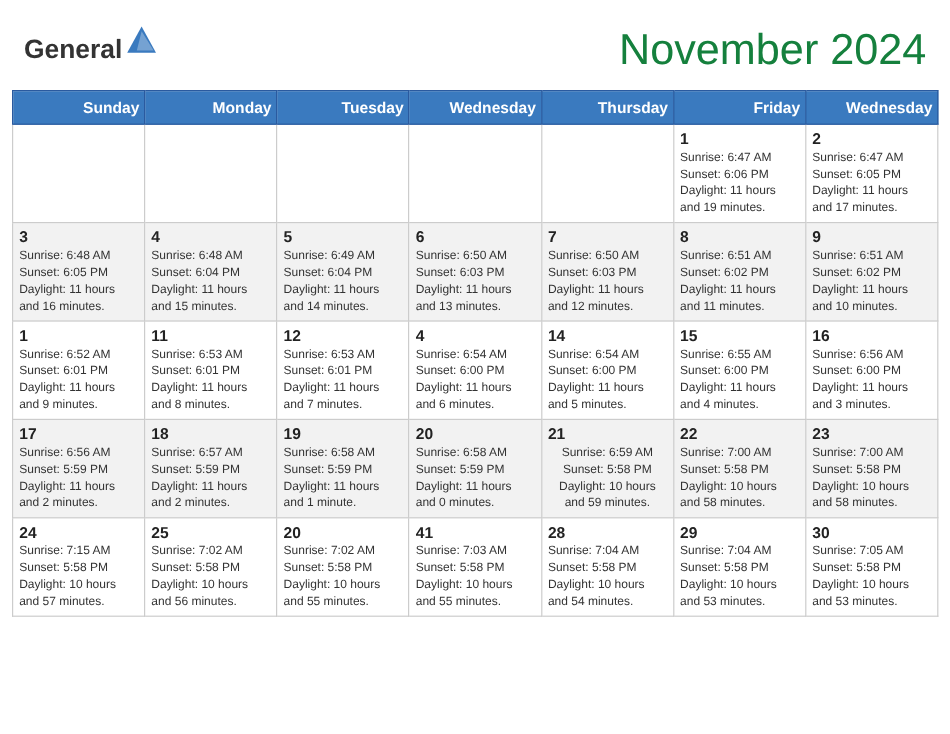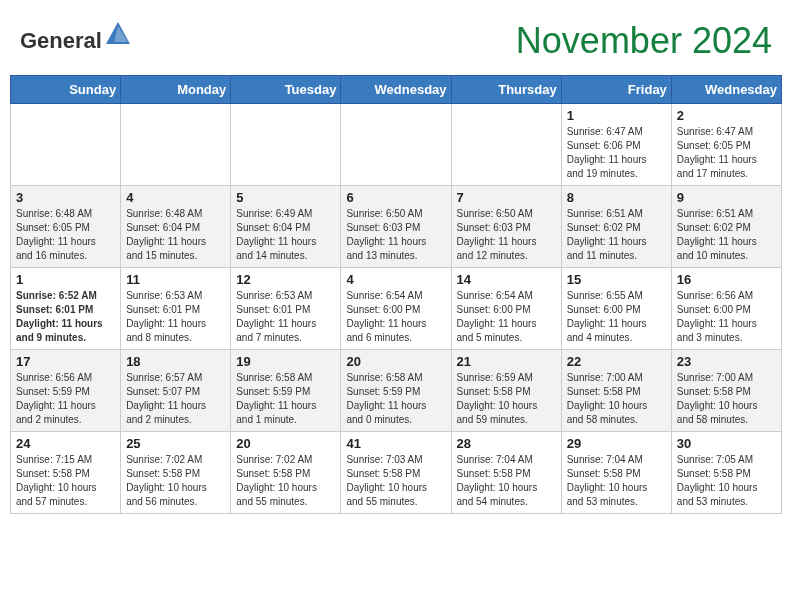--- a/index.html
+++ b/index.html
@@ -186,21 +186,21 @@
           <span class="day-num">9</span>
           <div class="day-info" style="white-space: pre-line;">Sunrise: 6:51 AM
 Sunset: 6:02 PM
 Daylight: 11 hours
 and 10 minutes.</div>
         </td>
       </tr>
       <tr>
         <td>
           <span class="day-num">1</span>
-          <div class="day-info" style="white-space: pre-line; font-weight: bold;">Sunrise: 6:52 AM
+          <div class="day-info" style="white-space: pre-line;">Sunrise: 6:52 AM
 Sunset: 6:01 PM
 Daylight: 11 hours
 and 9 minutes.</div>
         </td>
         <td>
           <span class="day-num">11</span>
           <div class="day-info" style="white-space: pre-line;">Sunrise: 6:53 AM
 Sunset: 6:01 PM
 Daylight: 11 hours
 and 8 minutes.</div>
@@ -245,41 +245,41 @@
         <td>
           <span class="day-num">17</span>
           <div class="day-info" style="white-space: pre-line;">Sunrise: 6:56 AM
 Sunset: 5:59 PM
 Daylight: 11 hours
 and 2 minutes.</div>
         </td>
         <td>
           <span class="day-num">18</span>
           <div class="day-info" style="white-space: pre-line;">Sunrise: 6:57 AM
-Sunset: 5:07 PM
+Sunset: 5:59 PM
 Daylight: 11 hours
 and 2 minutes.</div>
         </td>
         <td>
           <span class="day-num">19</span>
           <div class="day-info" style="white-space: pre-line;">Sunrise: 6:58 AM
 Sunset: 5:59 PM
 Daylight: 11 hours
 and 1 minute.</div>
         </td>
         <td>
           <span class="day-num">20</span>
           <div class="day-info" style="white-space: pre-line;">Sunrise: 6:58 AM
 Sunset: 5:59 PM
 Daylight: 11 hours
 and 0 minutes.</div>
         </td>
         <td>
           <span class="day-num">21</span>
-          <div class="day-info" style="white-space: pre-line;">Sunrise: 6:59 AM
+          <div class="day-info" style="white-space: pre-line; text-align: center;">Sunrise: 6:59 AM
 Sunset: 5:58 PM
 Daylight: 10 hours
 and 59 minutes.</div>
         </td>
         <td>
           <span class="day-num">22</span>
           <div class="day-info" style="white-space: pre-line;">Sunrise: 7:00 AM
 Sunset: 5:58 PM
 Daylight: 10 hours
 and 58 minutes.</div>

